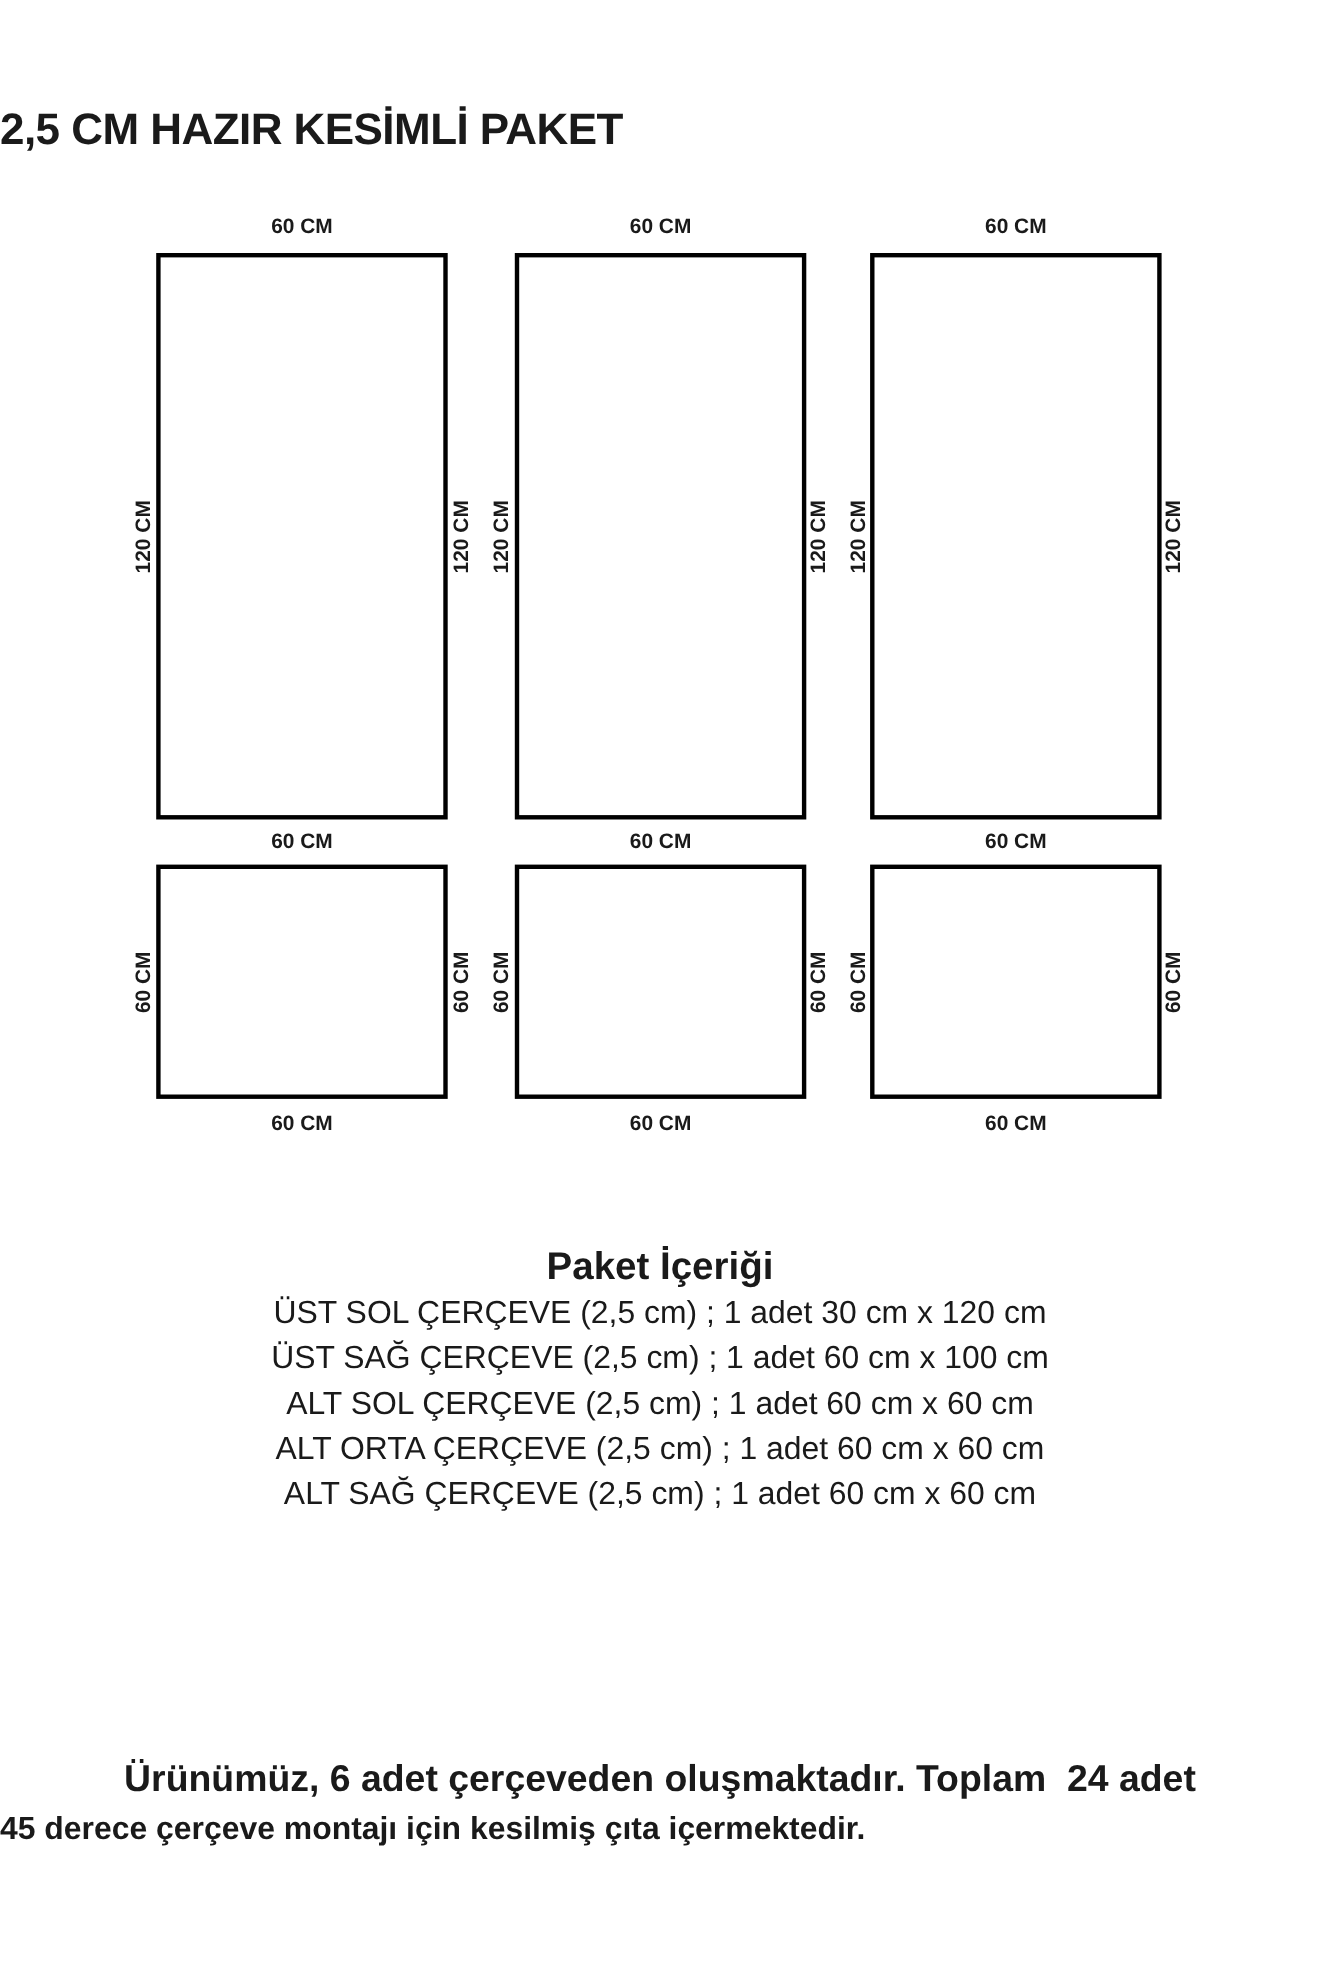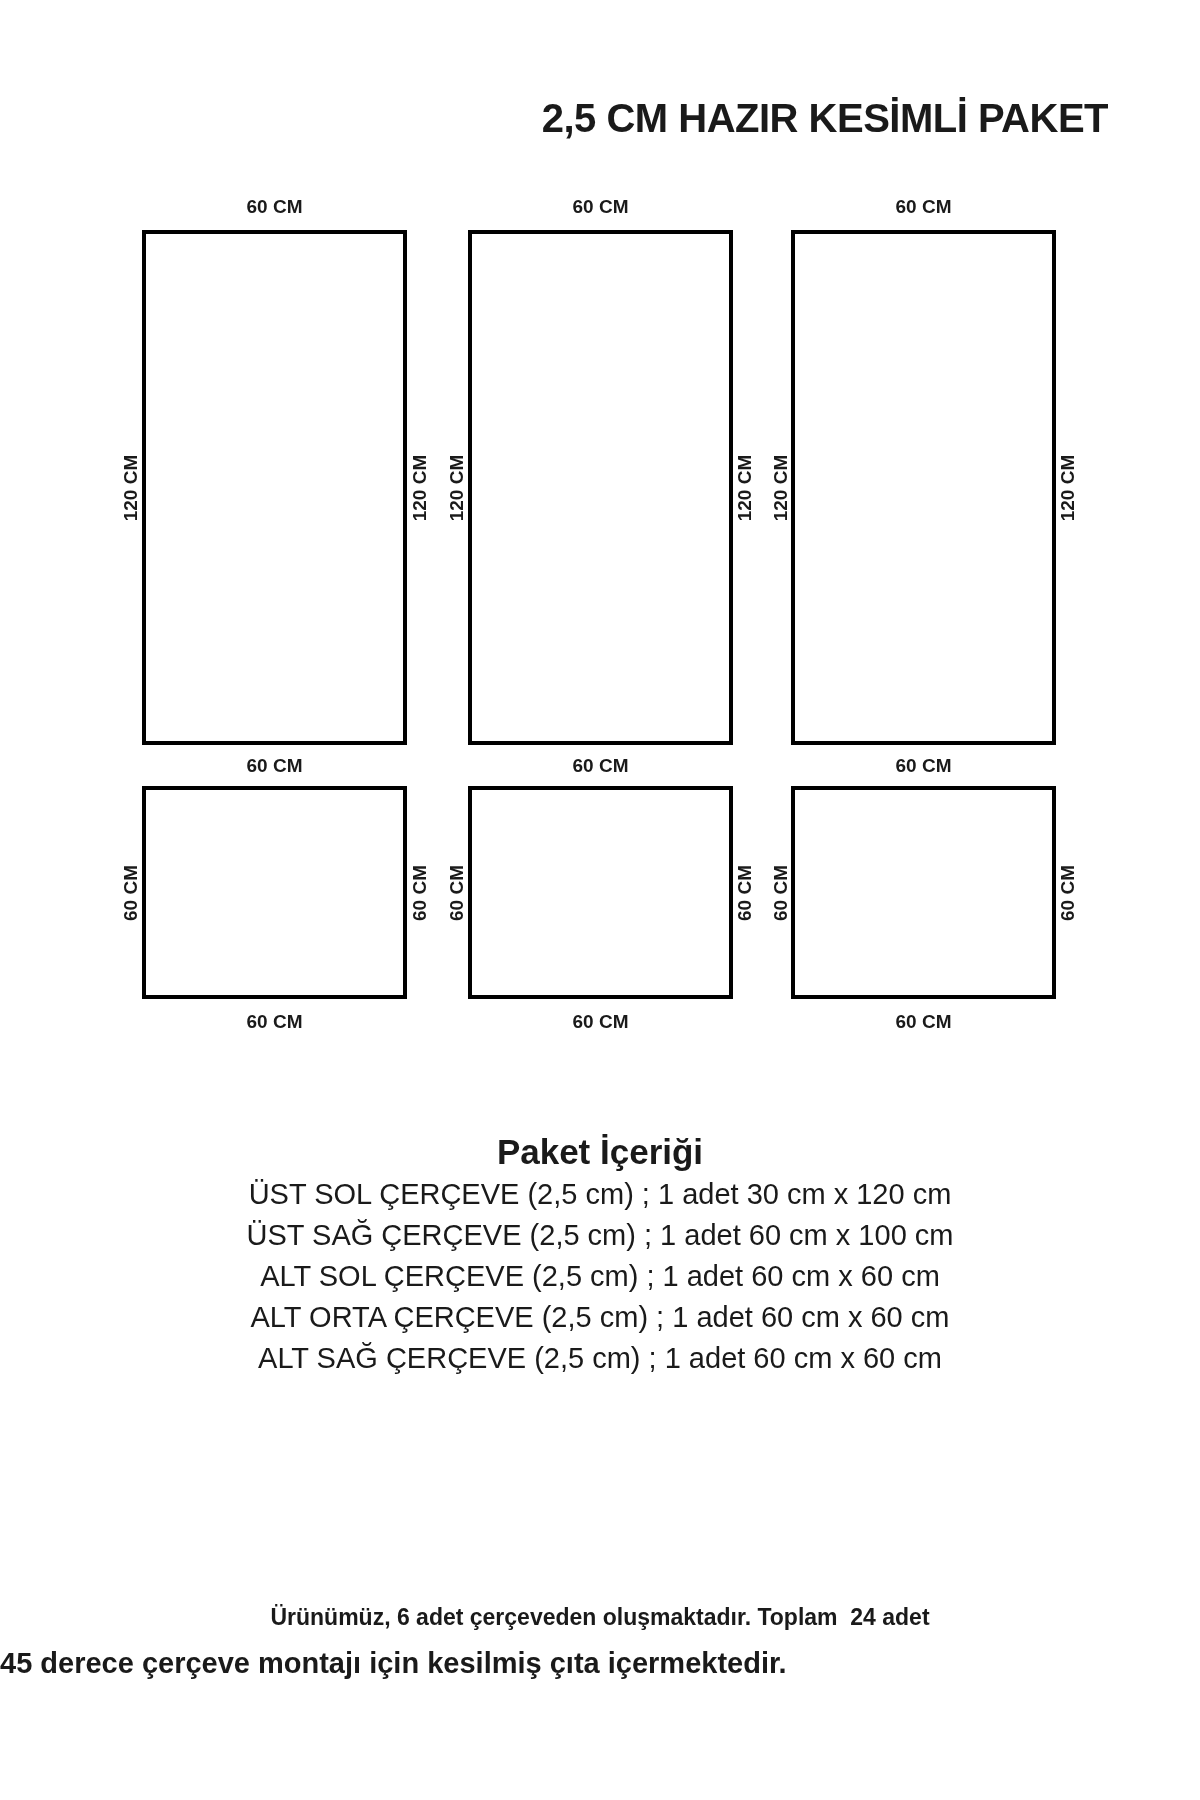--- a/index.html
+++ b/index.html
@@ -14,21 +14,21 @@
     position:relative;
     width:1200px;
     height:1800px;
     background:var(--background);
     overflow:hidden;
   }
   .page-title{
     position:absolute;
     left:0; top:95px;
     width:1108px;
-    text-align:right;
+    text-align:left;
     font-size:40px;
     font-weight:700;
     letter-spacing:-0.5px;
     line-height:46px;
     white-space:nowrap;
   }
   
   .frame-rect{
     position:absolute;
     width:265px;
@@ -82,21 +82,21 @@
     font-weight:400;
     line-height:41px;
     white-space:nowrap;
   }
   
   .footer-line1{
     position:absolute;
     left:0; top:1594px;
     width:1200px;
     text-align:center;
-    font-size:23px;
+    font-size:34px;
     font-weight:700;
     line-height:46px;
     white-space:pre-wrap;
   }
   .footer-line2{
     position:absolute;
     left:0; top:1643px;
     width:1200px;
     font-size:29px;
     font-weight:700;

